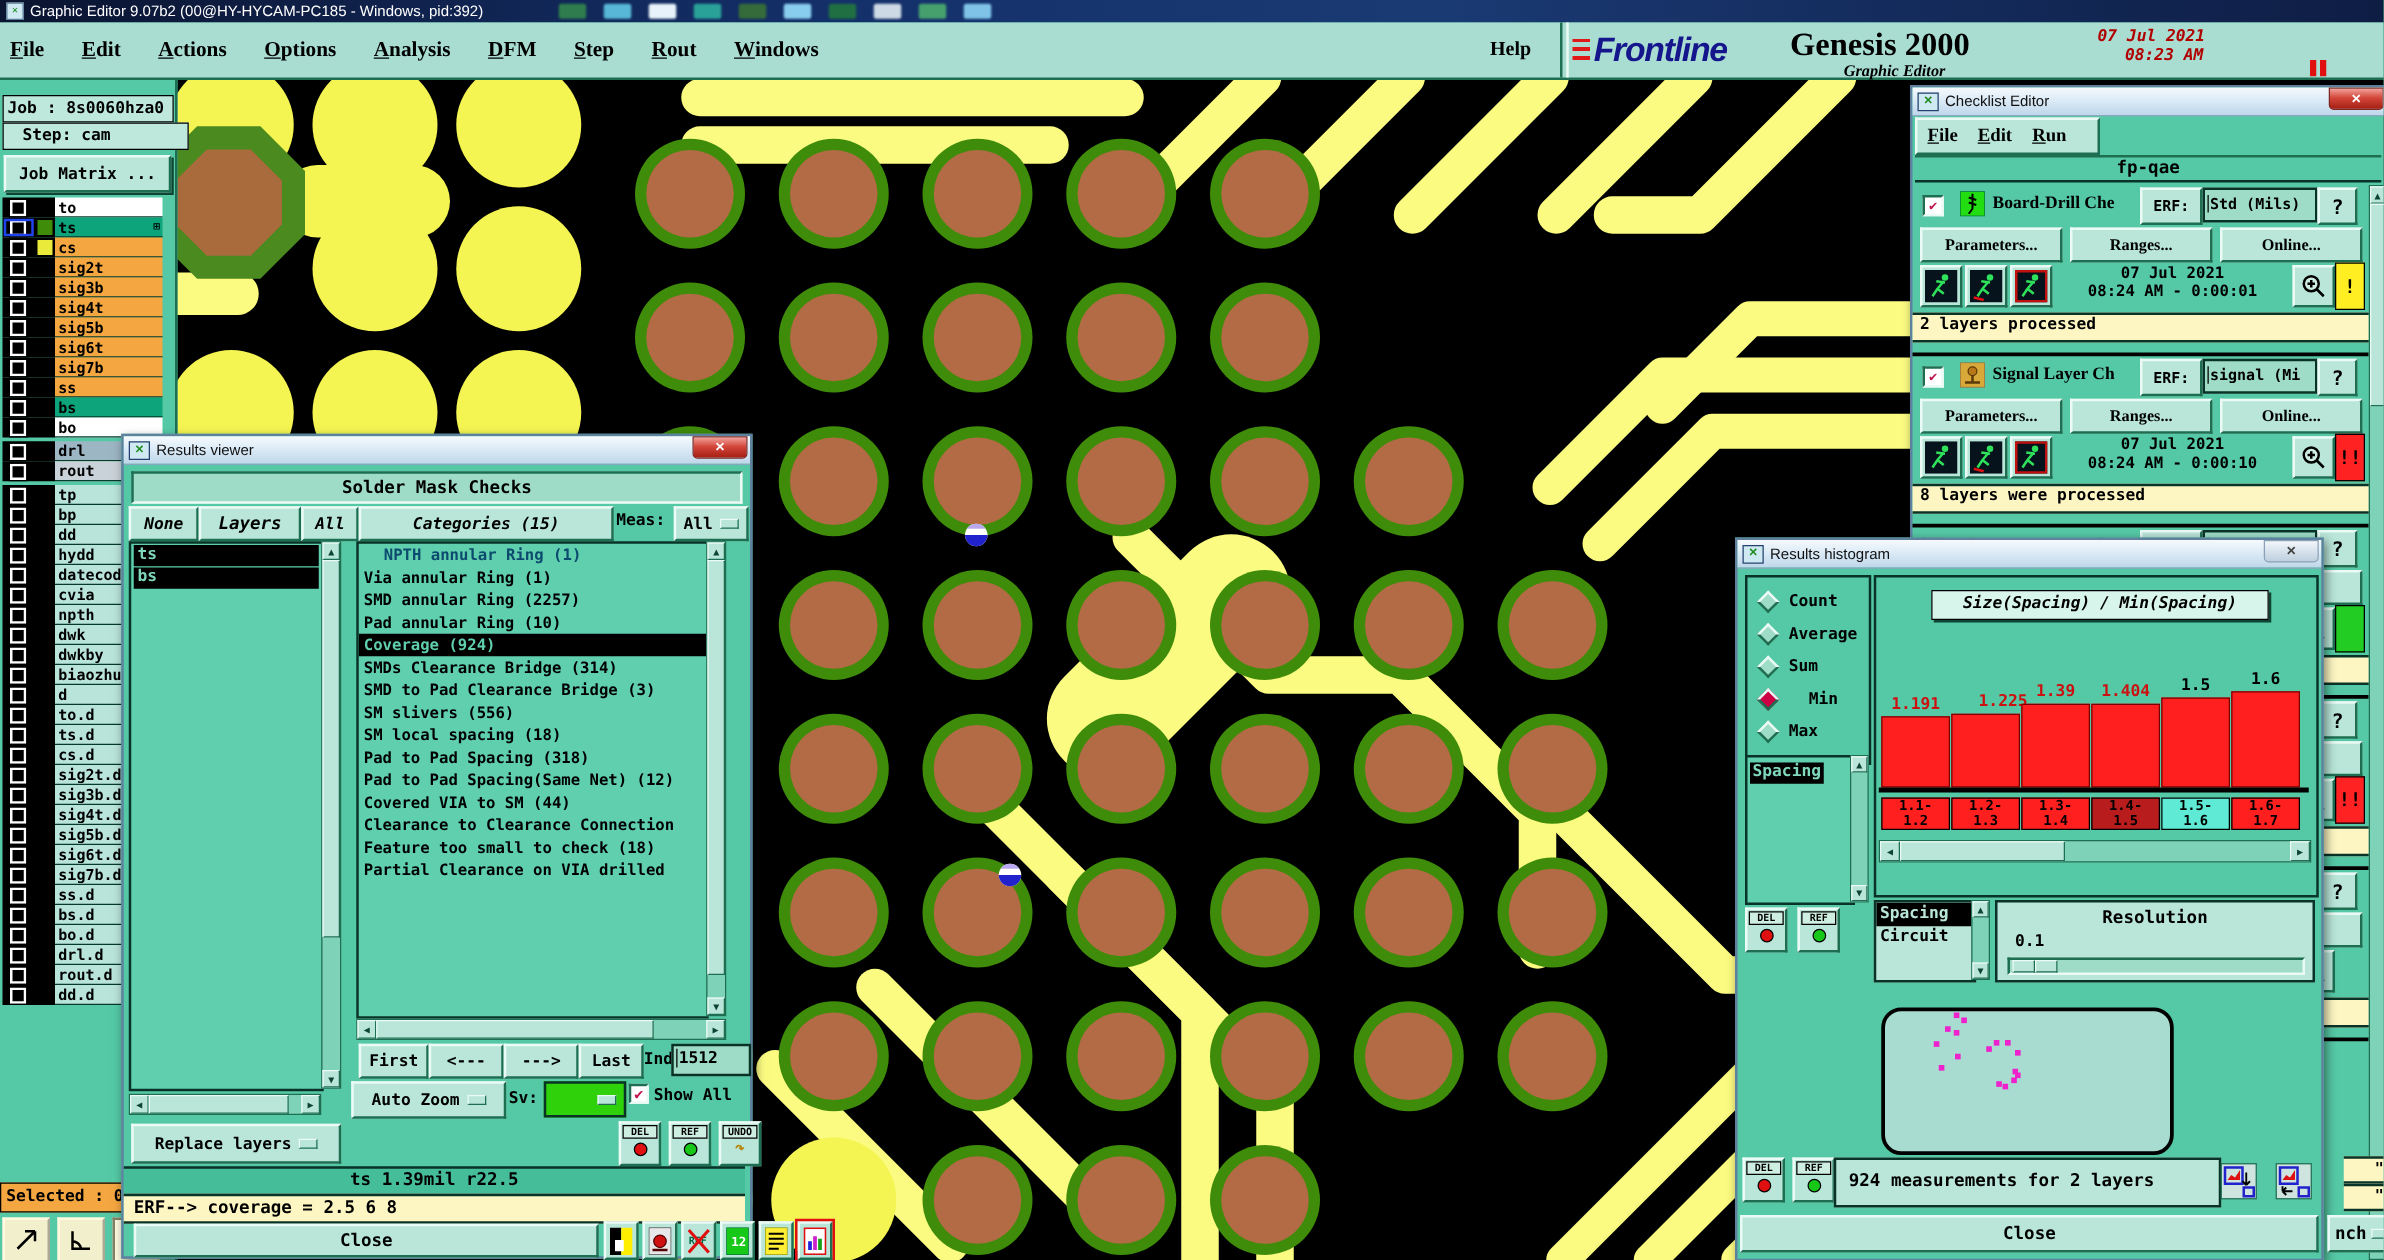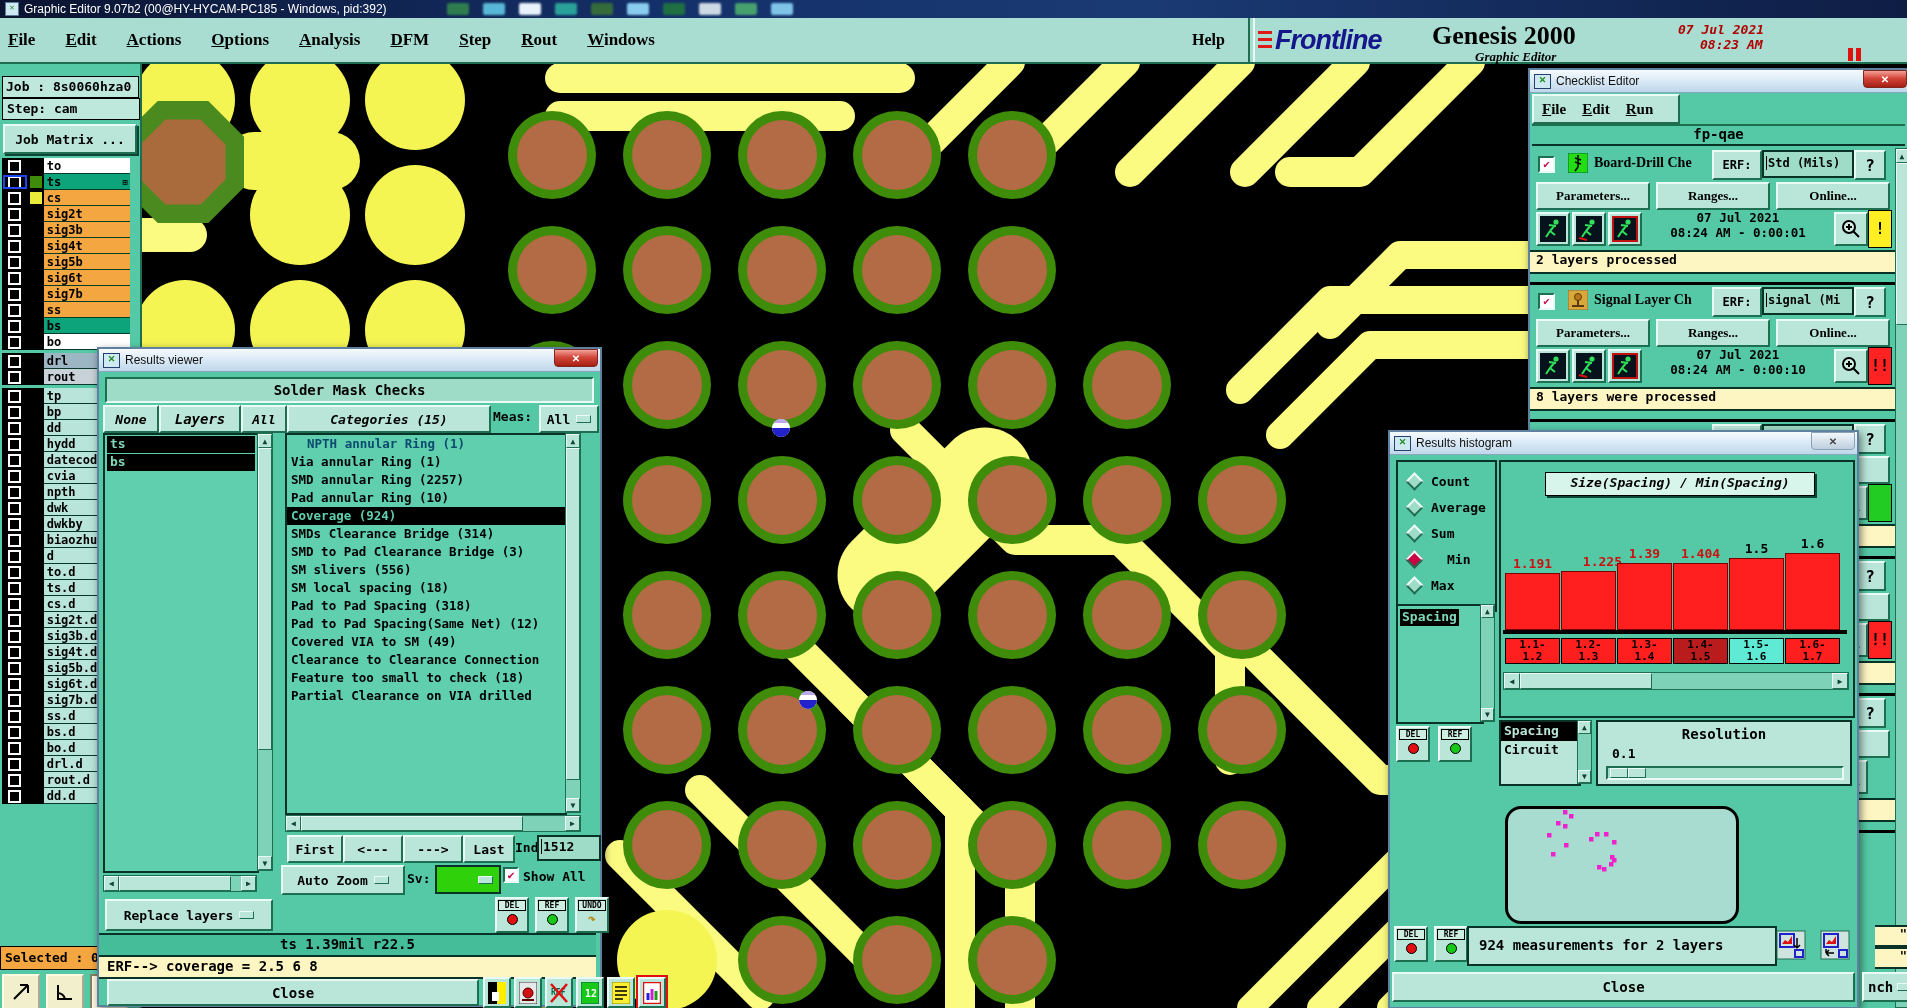--- a/index.html
+++ b/index.html
@@ -257,21 +257,21 @@
     <div style="position:absolute;left:1700px;top:19px;font-style:italic;font-weight:bold;font-size:13px;color:#b00000;">08:23 AM</div>
   </div>
   <div class="abs" style="left:1848px;top:48px;z-index:51;display:flex;gap:3px;">
     <div style="width:5px;height:13px;background:#e01010;"></div>
       <div style="width:5px;height:13px;background:#e01010;"></div>
   </div>
 
   <div class="abs" style="left:0;top:62px;width:140px;height:946px;z-index:10;background:#55c9a5;border-right:2px solid #1e6e52;">
     <div class="mono" style="position:absolute;left:2px;top:14px;width:132px;height:20px;background:#bfe8dc;border:1px solid #000;font-size:13px;line-height:20px;padding-left:3px;">
       <span>Job :</span> <span>8s0060hza0</span></div>
-    <div class="mono" style="position:absolute;left:2px;top:36px;width:132px;height:20px;background:#bfe8dc;border:1px solid #000;font-size:13px;line-height:20px;padding-left:4px;">
+    <div class="mono" style="position:absolute;left:2px;top:36px;width:132px;height:20px;background:#bfe8dc;border:1px solid #000;font-size:13px;line-height:20px;padding-left:15px;">
       <span>Step:</span> <span>cam</span></div>
     <div class="raised btn mono" style="position:absolute;left:3px;top:62px;width:130px;height:26px;font-size:13px;box-shadow:2px 2px 0 #0d4433;">Job Matrix ...</div>
     <div id="layer-list" style="position:absolute;left:2px;top:96px;width:128px;">
         <div class="lrow">
           <div class="cb">
             <div class="sq"></div>
           </div>
           <div class="chip"></div>
           <div class="nm st-w">to</div>
         </div>
@@ -604,21 +604,21 @@
         <div class="mono" style="height: 18px; font-size: 12.5px; line-height: 18px; padding-left: 4px; white-space: nowrap; overflow: hidden; color: rgb(0, 0, 0);">Via annular Ring (1)</div>
         <div class="mono" style="height: 18px; font-size: 12.5px; line-height: 18px; padding-left: 4px; white-space: nowrap; overflow: hidden; color: rgb(0, 0, 0);">SMD annular Ring (2257)</div>
         <div class="mono" style="height: 18px; font-size: 12.5px; line-height: 18px; padding-left: 4px; white-space: nowrap; overflow: hidden; color: rgb(0, 0, 0);">Pad annular Ring (10)</div>
         <div class="mono" style="height: 18px; font-size: 12.5px; line-height: 18px; padding-left: 4px; white-space: nowrap; overflow: hidden; background: rgb(0, 0, 0); color: rgb(95, 207, 174);">Coverage (924)</div>
         <div class="mono" style="height: 18px; font-size: 12.5px; line-height: 18px; padding-left: 4px; white-space: nowrap; overflow: hidden; color: rgb(0, 0, 0);">SMDs Clearance Bridge (314)</div>
         <div class="mono" style="height: 18px; font-size: 12.5px; line-height: 18px; padding-left: 4px; white-space: nowrap; overflow: hidden; color: rgb(0, 0, 0);">SMD to Pad Clearance Bridge (3)</div>
         <div class="mono" style="height: 18px; font-size: 12.5px; line-height: 18px; padding-left: 4px; white-space: nowrap; overflow: hidden; color: rgb(0, 0, 0);">SM slivers (556)</div>
         <div class="mono" style="height: 18px; font-size: 12.5px; line-height: 18px; padding-left: 4px; white-space: nowrap; overflow: hidden; color: rgb(0, 0, 0);">SM local spacing (18)</div>
         <div class="mono" style="height: 18px; font-size: 12.5px; line-height: 18px; padding-left: 4px; white-space: nowrap; overflow: hidden; color: rgb(0, 0, 0);">Pad to Pad Spacing (318)</div>
         <div class="mono" style="height: 18px; font-size: 12.5px; line-height: 18px; padding-left: 4px; white-space: nowrap; overflow: hidden; color: rgb(0, 0, 0);">Pad to Pad Spacing(Same Net) (12)</div>
-        <div class="mono" style="height: 18px; font-size: 12.5px; line-height: 18px; padding-left: 4px; white-space: nowrap; overflow: hidden; color: rgb(0, 0, 0);">Covered VIA to SM (49)</div>
+        <div class="mono" style="height: 18px; font-size: 12.5px; line-height: 18px; padding-left: 4px; white-space: nowrap; overflow: hidden; color: rgb(0, 0, 0);">Covered VIA to SM (44)</div>
         <div class="mono" style="height: 18px; font-size: 12.5px; line-height: 18px; padding-left: 4px; white-space: nowrap; overflow: hidden; color: rgb(0, 0, 0);">Clearance to Clearance Connection</div>
         <div class="mono" style="height: 18px; font-size: 12.5px; line-height: 18px; padding-left: 4px; white-space: nowrap; overflow: hidden; color: rgb(0, 0, 0);">Feature too small to check (18)</div>
         <div class="mono" style="height: 18px; font-size: 12.5px; line-height: 18px; padding-left: 4px; white-space: nowrap; overflow: hidden; color: rgb(0, 0, 0);">Partial Clearance on VIA drilled</div>
       </div>
     <div class="sbv" style="position:absolute;left:466px;top:84px;width:14px;height:378px;">
       <div class="sbbtn" style="left:0;top:0;width:12px;height:12px;">▲</div>
         <div class="sbbtn" style="left:0;bottom:0;width:12px;height:12px;">▼</div>
       <div class="sbthumb" style="left:0;top:14px;width:12px;height:330px;"></div>
       </div>
     <div class="sbh" style="position:absolute;left:186px;top:466px;width:294px;height:15px;">

